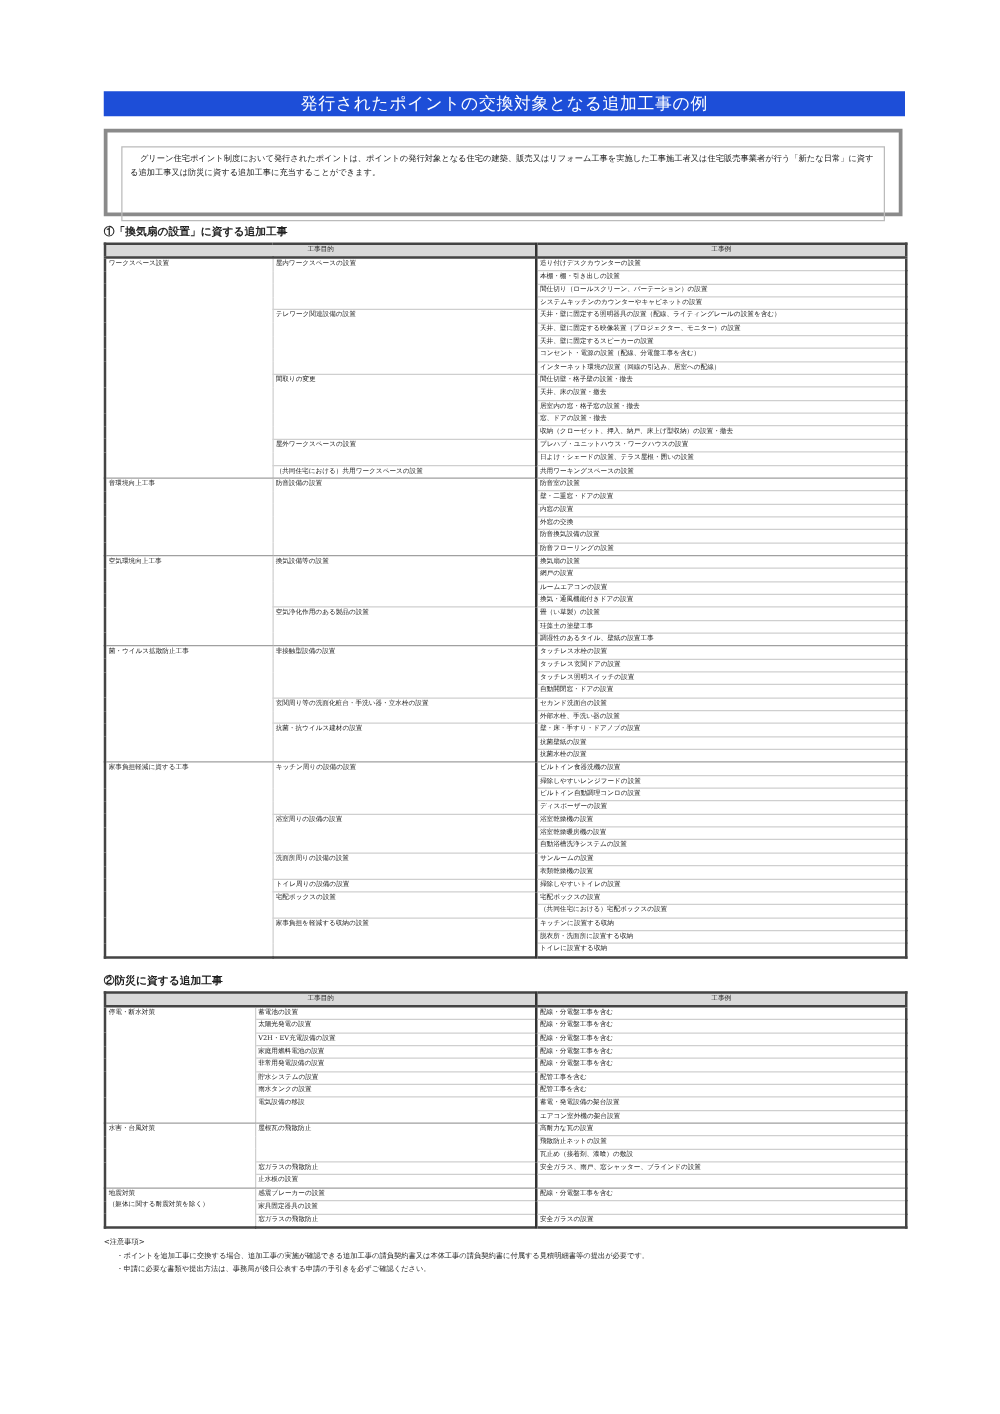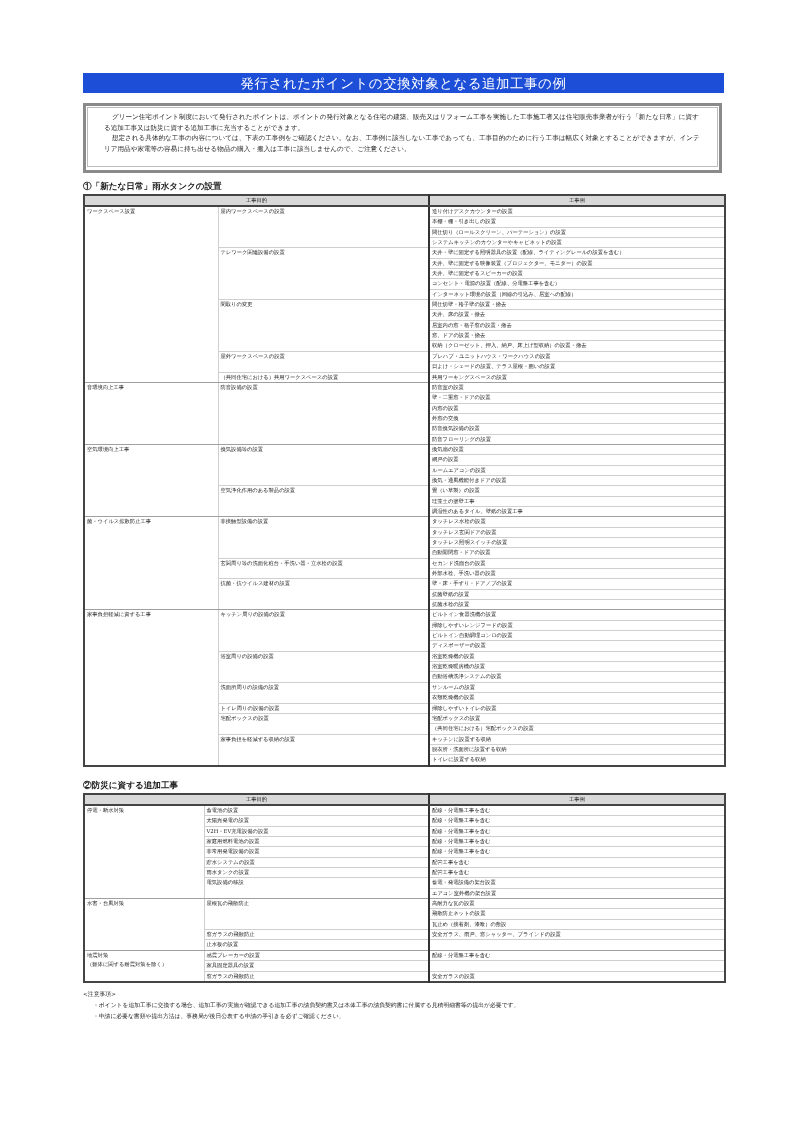--- a/index.html
+++ b/index.html
@@ -1,44 +1,43 @@
 <!DOCTYPE html>
 <html><head>
 <meta charset="utf-8">
 <style>
   html, body { margin:0; padding:0; background:#ffffff; }
   body { width:800px; height:1131px; position:relative; font-family:"DejaVu Serif", serif; color:#222; overflow:hidden; }
   .title-bar { position:absolute; left:83px; top:73px; width:641px; height:20px; background:#1d4ed8; color:#fff; text-align:center; font-size:13.5px; line-height:20px; letter-spacing:0.5px; }
   .intro { position:absolute; left:83px; top:103px; width:633px; height:64px; border:3px solid #8a8a8a; padding:0; box-sizing:content-box; }
-  .intro-inner { margin:1px; border:1px solid #bbb; height:60px; padding:4px 16px; box-sizing:border-box; font-size:6.6px; line-height:10.6px; }
+  .intro-inner { margin:11px; border:1px solid #bbb; height:60px; padding:4px 6px; box-sizing:border-box; font-size:6.6px; line-height:10.6px; }
   .intro p { margin:0; text-indent:1.2em; }
   .section-heading { position:absolute; left:83px; font-size:8.6px; line-height:12px; font-weight:bold; }
   table.works { position:absolute; left:83px; width:641px; border-collapse:collapse; table-layout:fixed; font-size:5.3px; border:2px solid #444; }
   table.works th { background:#d9d9d9; font-weight:normal; height:9px; padding:0; border-bottom:2px solid #444; text-align:center; line-height:9px; }
   table.works td { height:9.35px; padding:0 2px; line-height:9.35px; vertical-align:top; white-space:nowrap; overflow:hidden; border-bottom:1px solid #cfcfcf; }
   table.works td.c1 { border-right:1px solid #cfcfcf; }
   table.works td.c2 { border-right:2px solid #333; }
   table.works th.h1 { border-right:2px solid #333; }
   table.works td.grp { border-bottom:1px solid #a0a0a0; }
   .notes { position:absolute; left:83px; top:989px; width:641px; font-size:5.8px; line-height:11px; }
   .notes div.item { padding-left:10px; }
 </style>
 </head>
 <body>
 
 <div class="title-bar">発行されたポイントの交換対象となる追加工事の例</div>
 
 <div class="intro">
   <div class="intro-inner">
     <p>グリーン住宅ポイント制度において発行されたポイントは、ポイントの発行対象となる住宅の建築、販売又はリフォーム工事を実施した工事施工者又は住宅販売事業者が行う「新たな日常」に資する追加工事又は防災に資する追加工事に充当することができます。</p>
-    <p>想定される具体的な工事の内容については、下表の工事例をご確認ください。なお、工事例に該当しない工事であっても、工事目的のために行う工事は幅広く対象とすることができますが、インテリア用品や家電等の容易に持ち出せる物品の購入・搬入は工事に該当しませんので、ご注意ください。</p>
   </div>
 </div>
 
-<div class="section-heading" style="top:180px;">①「新たな日常」雨水タンクの設置</div>
+<div class="section-heading" style="top:180px;">①「換気扇の設置」に資する追加工事</div>
 <table class="works" id="t1" style="top:194px;">
   <colgroup>
       <col style="width:134px">
       <col style="width:211px">
       <col style="width:296px">
     </colgroup>
   <thead>
       <tr>
     <th class="h1" colspan="2">工事目的</th>
     <th>工事例</th>

